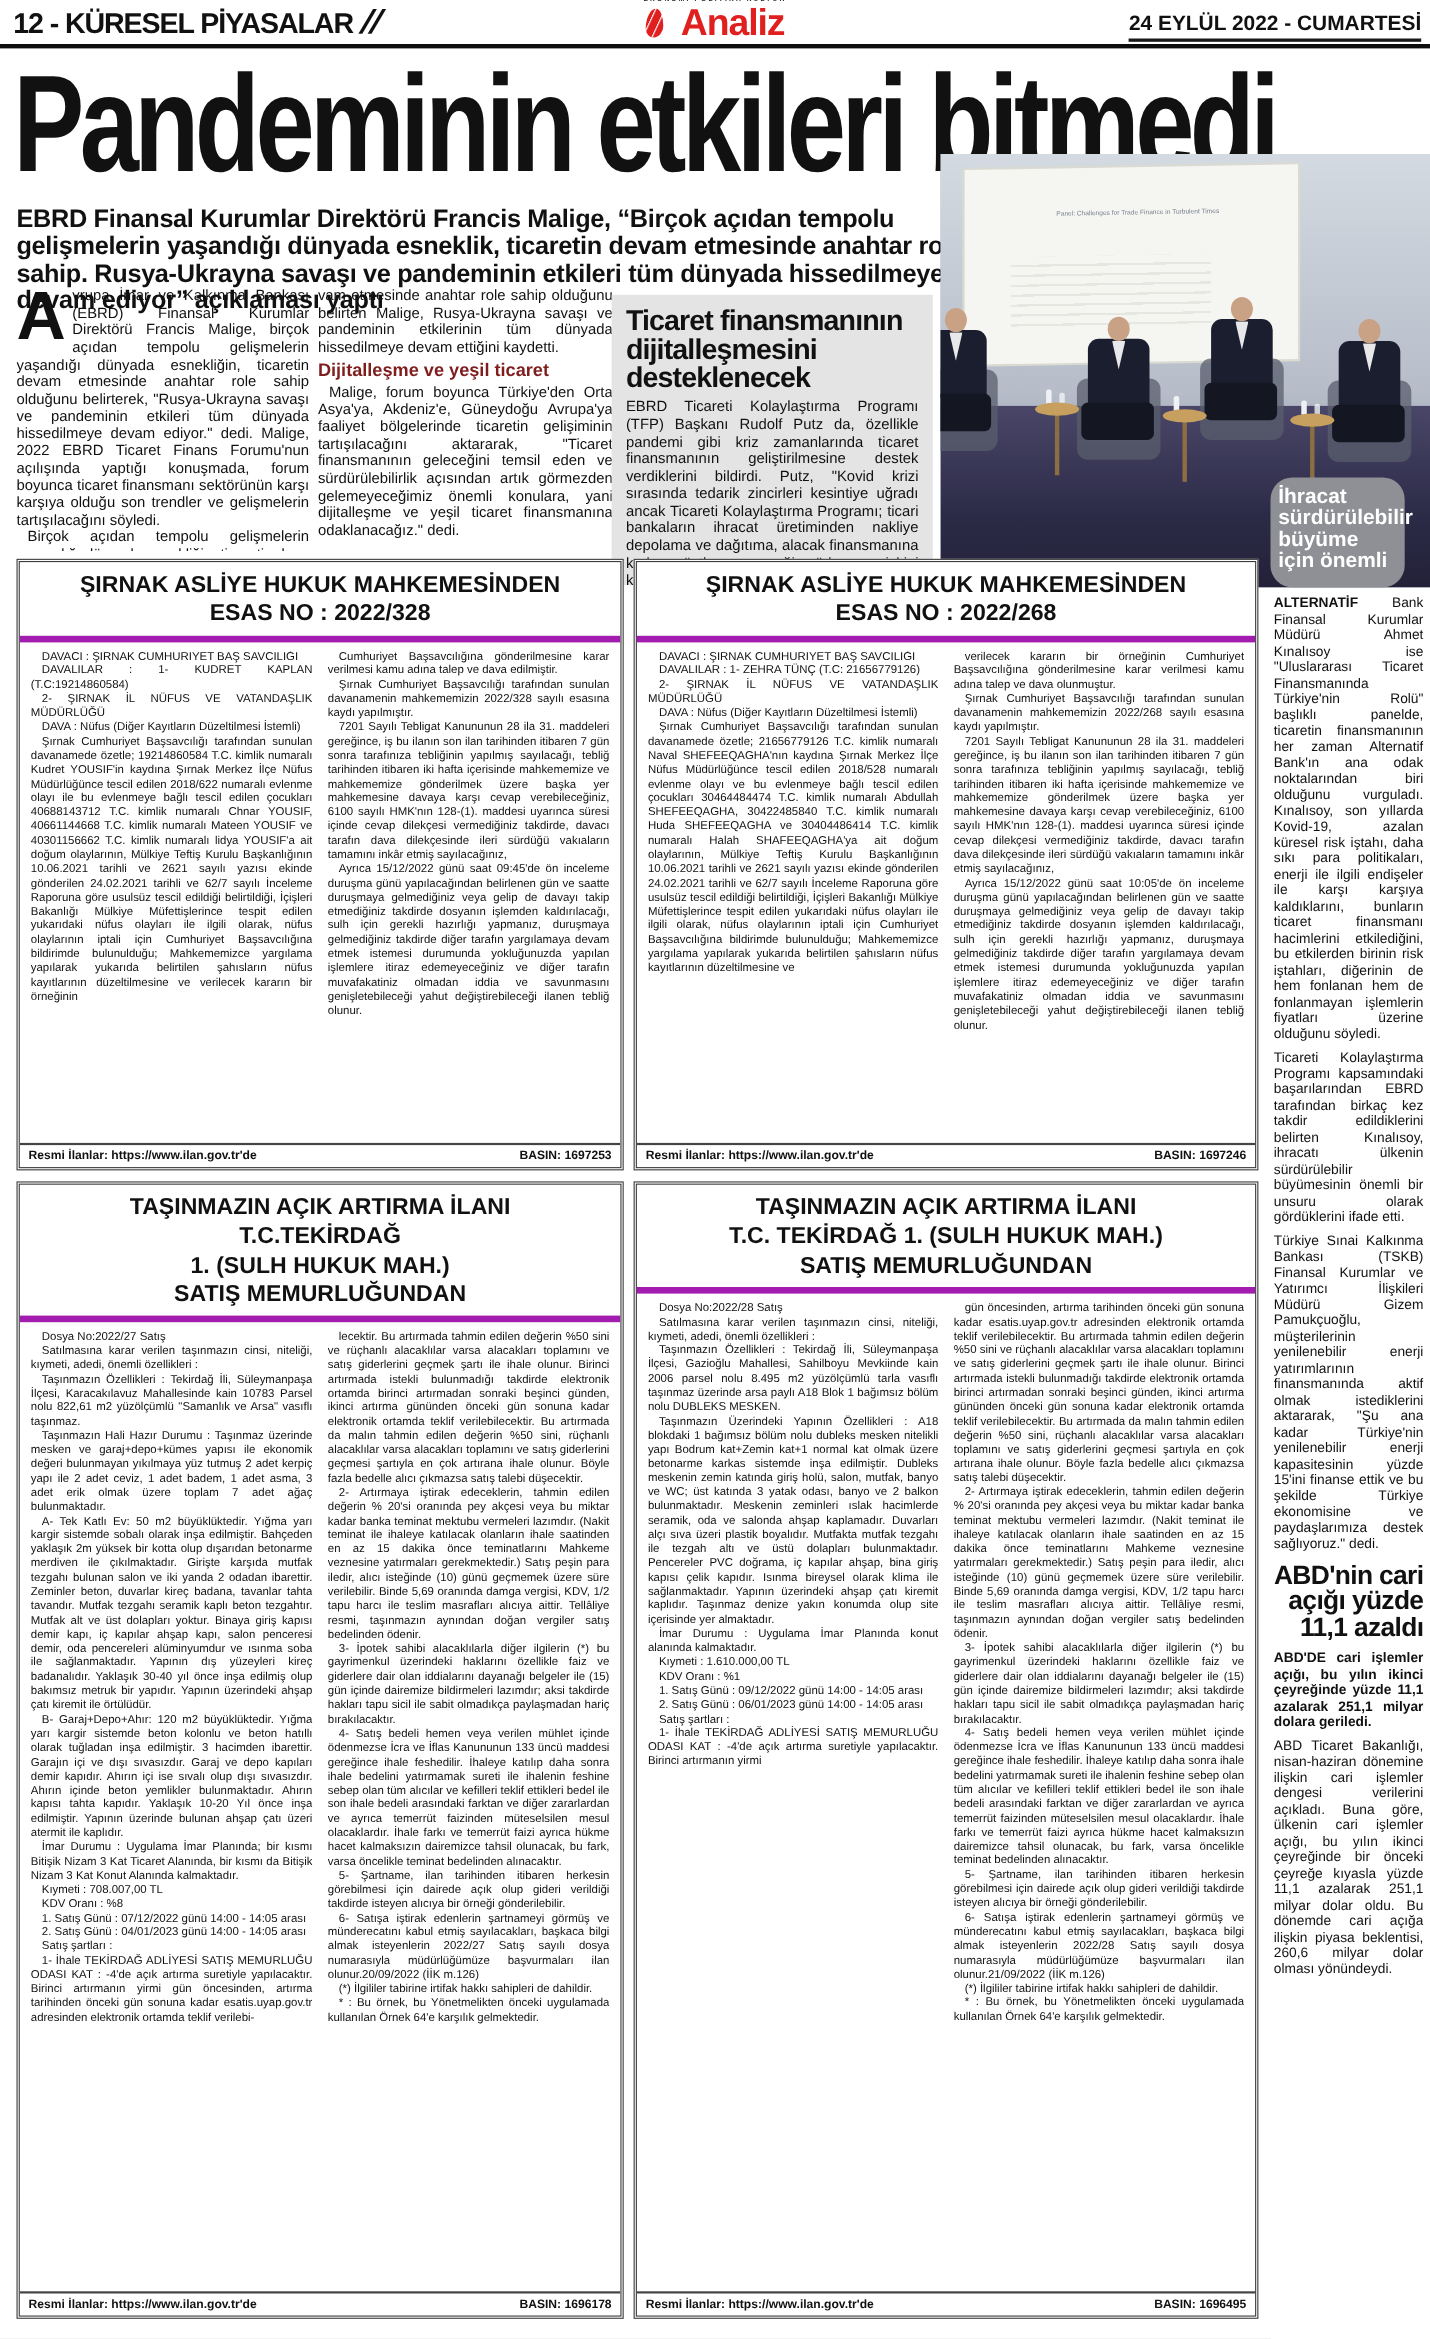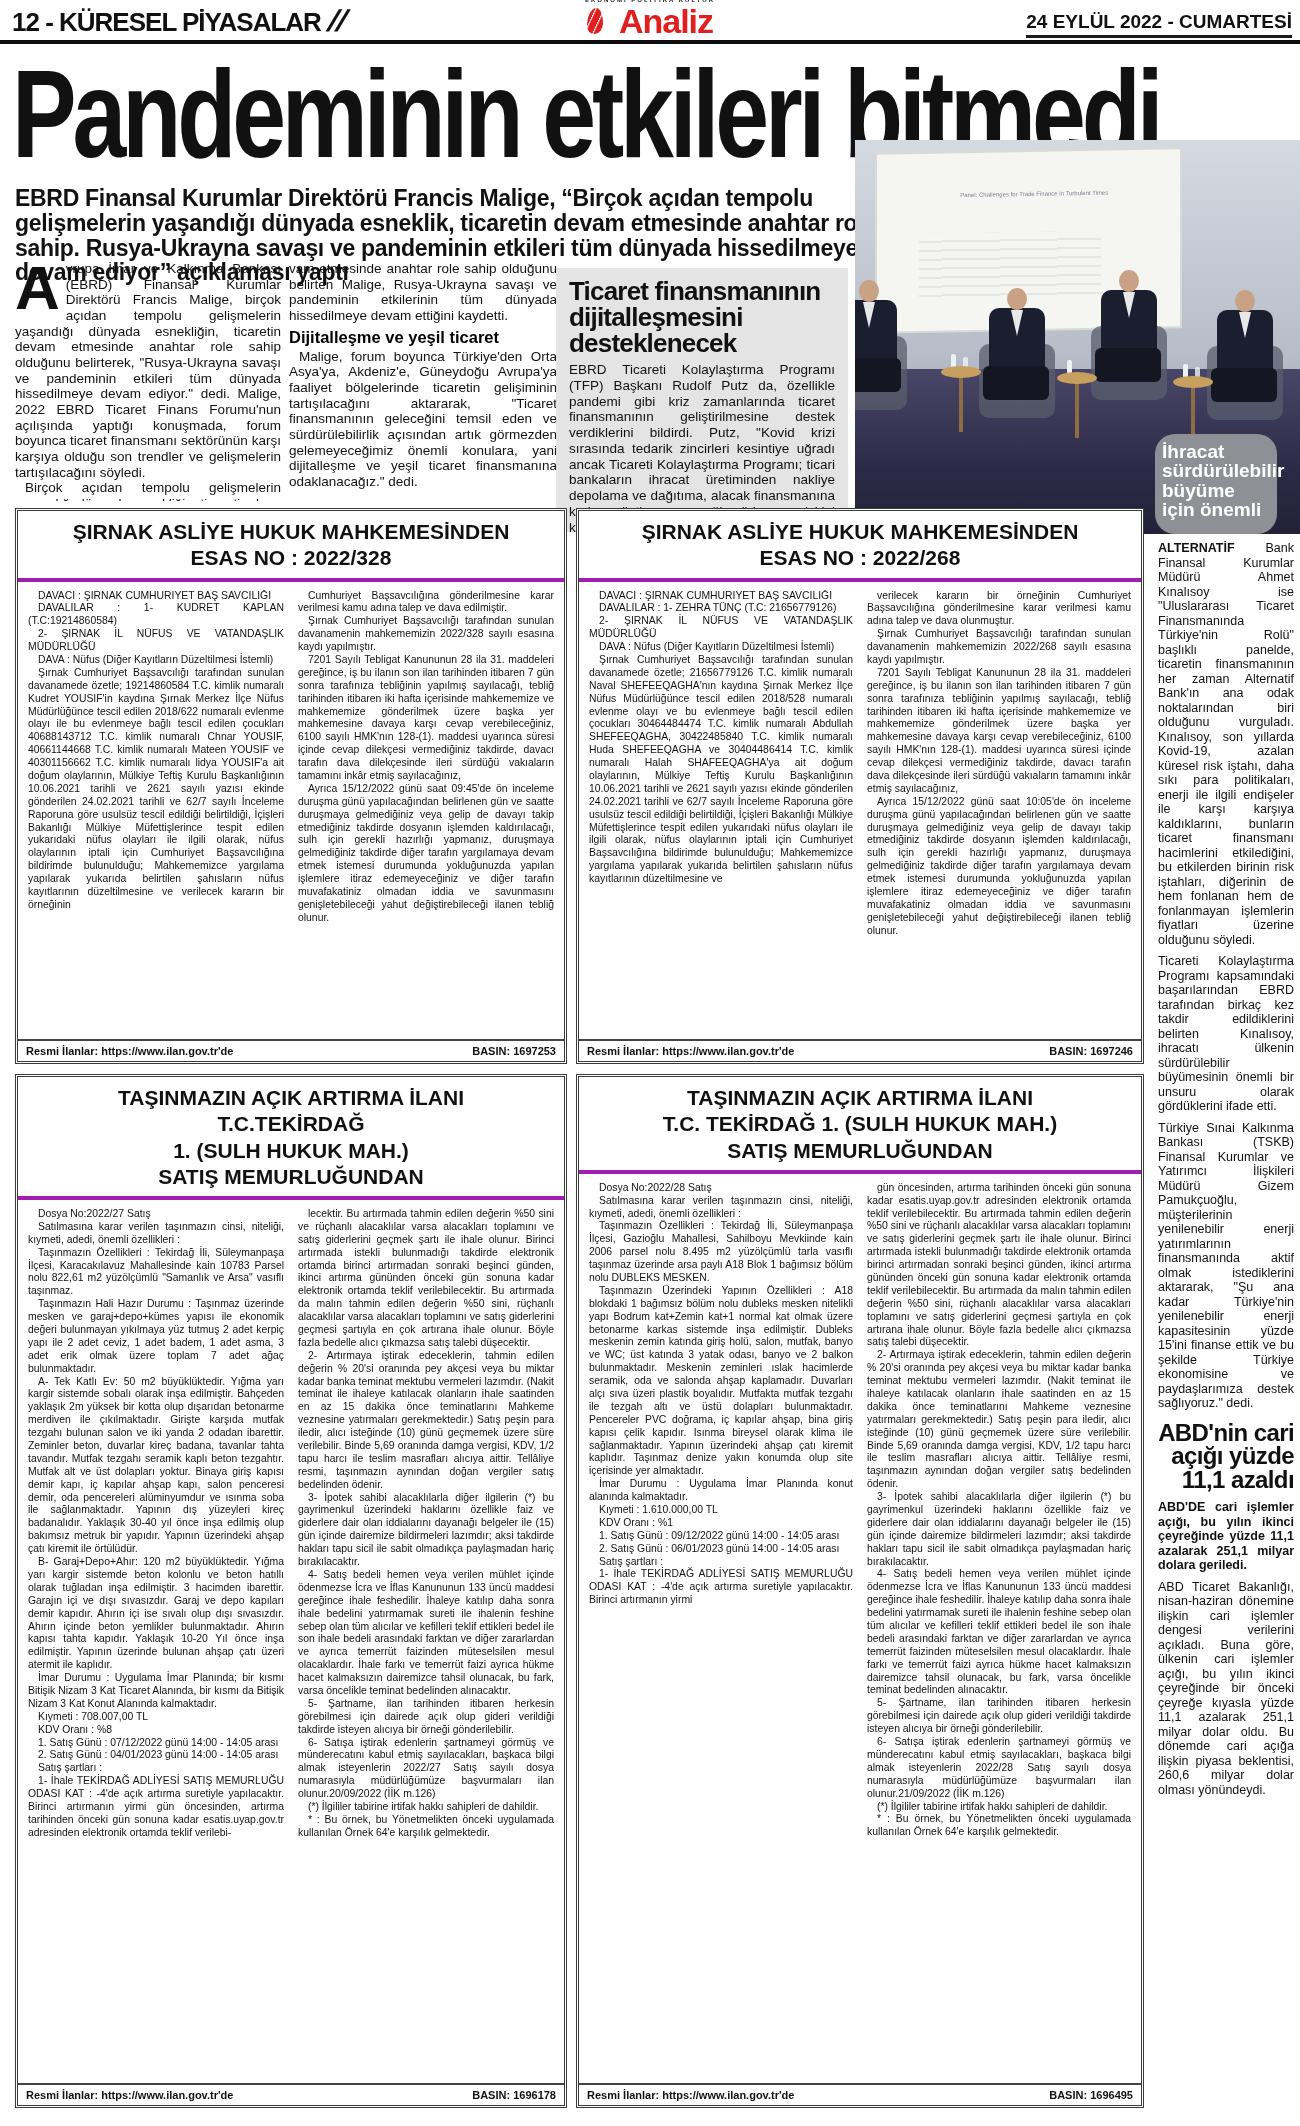--- a/index.html
+++ b/index.html
@@ -25,21 +25,21 @@
       transform:scaleX(.82) scaleY(1.06);transform-origin:0 60%;white-space:nowrap;}
   .subhead{position:absolute;left:15px;top:186px;width:895px;font-size:23px;font-weight:bold;
            line-height:1.08;letter-spacing:-.3px;}
   .art-col{position:absolute;top:261px;height:240px;overflow:hidden;font-size:13.5px;line-height:1.16;
            text-align:justify;}
   .art-col p{margin:0;}
   .art-col p + p{text-indent:10px;}
   .col1{left:15px;width:266px;}
   .col2{left:289px;width:268px;}
   .dropcap{float:left;font-size:62px;line-height:50px;font-weight:bold;padding:2px 6px 0 0;}
-  .crosshead{color:#000000;font-weight:bold;font-size:16.5px;margin:4px 0 2px 0 !important;text-indent:0 !important;}
+  .crosshead{color:#7f1d1d;font-weight:bold;font-size:16.5px;margin:4px 0 2px 0 !important;text-indent:0 !important;}
   
   .graybox{position:absolute;left:556px;top:268px;width:292px;height:264px;background:#e4e4e4;
            box-sizing:border-box;padding:10px 13px;overflow:hidden;}
   .graybox h2{margin:0 0 6px 0;font-size:26px;line-height:1.0;letter-spacing:-.8px;}
   .graybox p{margin:0;font-size:13.5px;line-height:1.17;text-align:justify;}
   
   .photo{position:absolute;left:855px;top:140px;width:445px;height:394px;overflow:hidden;background:#aeb6c2;}
   .ph-wall{position:absolute;inset:0;background:linear-gradient(#d4dae1 0%,#b6bdc9 55%,#9aa0af 75%);}
   .ph-screen{position:absolute;left:5%;top:3%;width:68%;height:45%;background:#f5f6f2;
              box-shadow:0 0 0 2px #d9dbd3;transform:skewY(-1deg);}
@@ -68,21 +68,21 @@
   .sb-head{font-size:24px;line-height:.98;font-weight:bold;letter-spacing:-.6px;margin:10px 0 9px 0 !important;text-align:right;}
   .sb-bold{font-weight:bold;}
   
   .ad-box{position:absolute;box-sizing:border-box;border:3px double #3a3a3a;background:#fff;
           display:flex;flex-direction:column;overflow:hidden;}
   .court-left{left:15px;top:508px;width:552px;height:556px;}
   .court-right{left:576px;top:508px;width:568px;height:556px;}
   .auction-left{left:15px;top:1074px;width:552px;height:1034px;}
   .auction-right{left:576px;top:1074px;width:568px;height:1034px;}
   .ad-head{text-align:center;font-weight:bold;font-size:21px;line-height:1.25;padding:8px 6px 6px 6px;
-           border-bottom:4px solid #a21caf;}
+           border-bottom:6px solid #a21caf;}
   .ad-head div{margin:0;}
   .ad-cols{flex:1;display:flex;gap:14px;padding:8px 10px;overflow:hidden;}
   .ad-col{flex:1;font-size:10.4px;line-height:1.24;text-align:justify;overflow:hidden;}
   .ad-col p{margin:0;text-indent:10px;}
   .ad-footer{border-top:2px solid #444;display:flex;justify-content:space-between;align-items:center;
              padding:4px 8px;font-size:11px;font-weight:bold;}
   .court-body{font-size:10.6px;justify-content:center;}
 </style>
 </head>
 <body>

